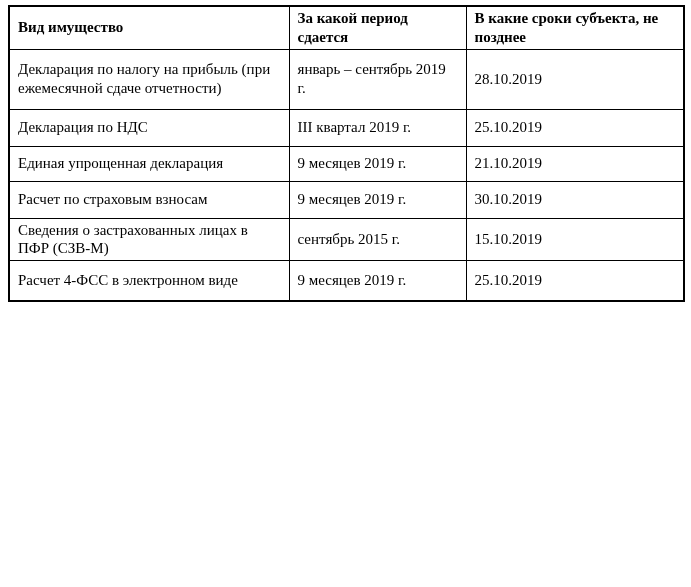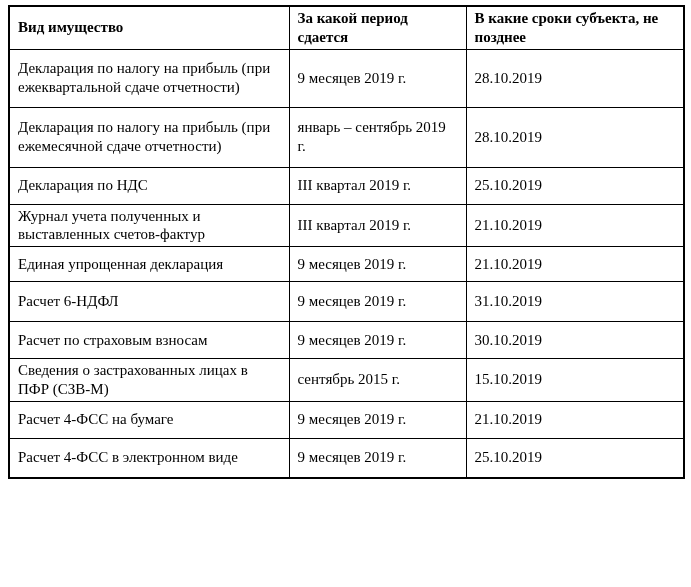--- a/index.html
+++ b/index.html
@@ -46,64 +46,44 @@
     <col style="width:218px">
   </colgroup>
   <thead>
     <tr style="height:37px">
       <th>Вид имущество</th>
       <th>За какой период сдается</th>
       <th>В какие сроки субъекта, не позднее</th>
     </tr>
   </thead>
   <tbody>
-    <tr style="height:58px">
-      <td>Декларация по налогу на прибыль (при ежеквартальной сдаче отчетности)</td>
-      <td>9 месяцев 2019 г.</td>
-      <td>28.10.2019</td>
-    </tr>
     <tr style="height:60px">
       <td>Декларация по налогу на прибыль (при ежемесячной сдаче отчетности)</td>
       <td>январь – сентябрь 2019 г.</td>
       <td>28.10.2019</td>
     </tr>
     <tr style="height:37px">
       <td>Декларация по НДС</td>
       <td>III квартал 2019 г.</td>
       <td>25.10.2019</td>
     </tr>
-    <tr style="height:40px">
-      <td>Журнал учета полученных и выставленных счетов-фактур</td>
-      <td>III квартал 2019 г.</td>
-      <td>21.10.2019</td>
-    </tr>
     <tr style="height:35px">
       <td>Единая упрощенная декларация</td>
       <td>9 месяцев 2019 г.</td>
       <td>21.10.2019</td>
-    </tr>
-    <tr style="height:40px">
-      <td>Расчет 6-НДФЛ</td>
-      <td>9 месяцев 2019 г.</td>
-      <td>31.10.2019</td>
     </tr>
     <tr style="height:37px">
       <td>Расчет по страховым взносам</td>
       <td>9 месяцев 2019 г.</td>
       <td>30.10.2019</td>
     </tr>
     <tr style="height:40px">
       <td>Сведения о застрахованных лицах в ПФР (СЗВ-М)</td>
       <td>сентябрь 2015 г.</td>
       <td>15.10.2019</td>
     </tr>
-    <tr style="height:37px">
-      <td>Расчет 4-ФСС на бумаге</td>
-      <td>9 месяцев 2019 г.</td>
-      <td>21.10.2019</td>
-    </tr>
     <tr style="height:40px">
       <td>Расчет 4-ФСС в электронном виде</td>
       <td>9 месяцев 2019 г.</td>
       <td>25.10.2019</td>
     </tr>
   </tbody>
 </table>
 
 </body></html>

